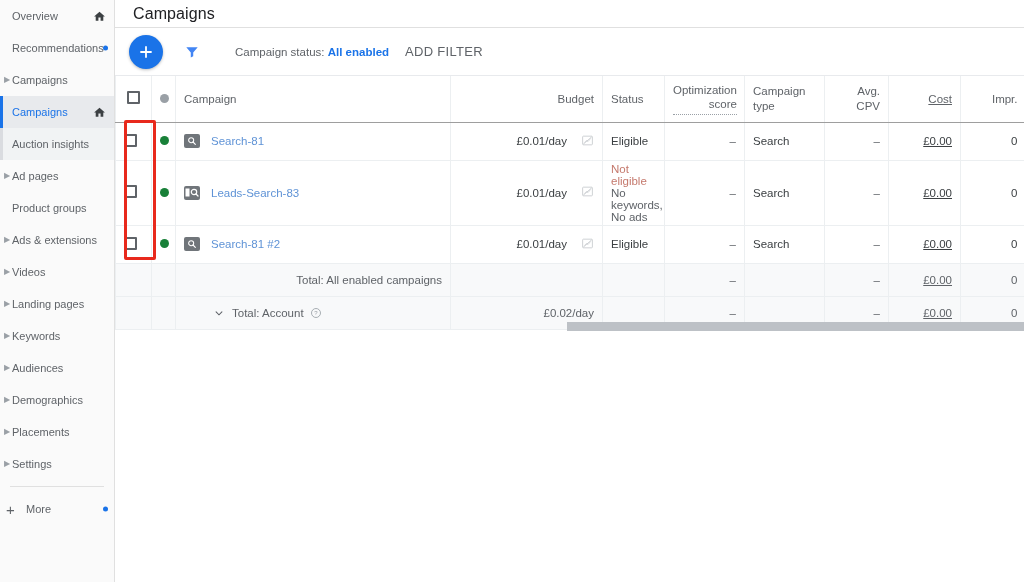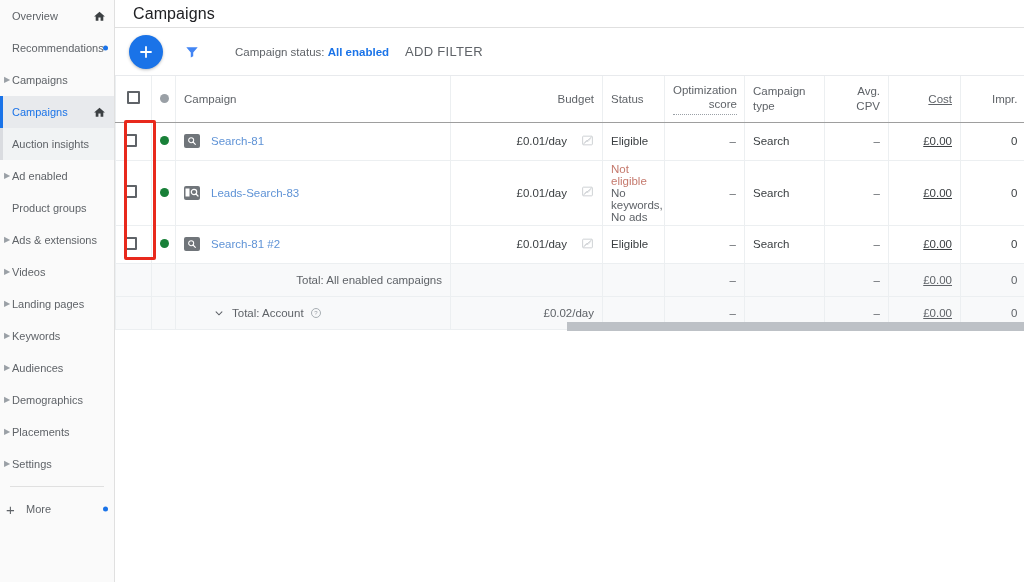--- a/index.html
+++ b/index.html
@@ -252,21 +252,21 @@
           <span>Campaigns</span>
           <svg class="home-icon" viewBox="0 0 24 24" aria-hidden="true">
             <path fill="#3c4043" d="M10 20v-6h4v6h5v-8h3L12 3 2 12h3v8z"></path>
           </svg>
         </div>
         <div class="nav-item sub-selected-group">
           <span>Auction insights</span>
         </div>
         <div class="nav-item">
           <span class="arrow">▶</span>
-          <span>Ad enabled</span>
+          <span>Ad pages</span>
         </div>
         <div class="nav-item">
           <span>Product groups</span>
         </div>
         <div class="nav-item">
           <span class="arrow">▶</span>
           <span>Ads &amp; extensions</span>
         </div>
         <div class="nav-item">
           <span class="arrow">▶</span>

